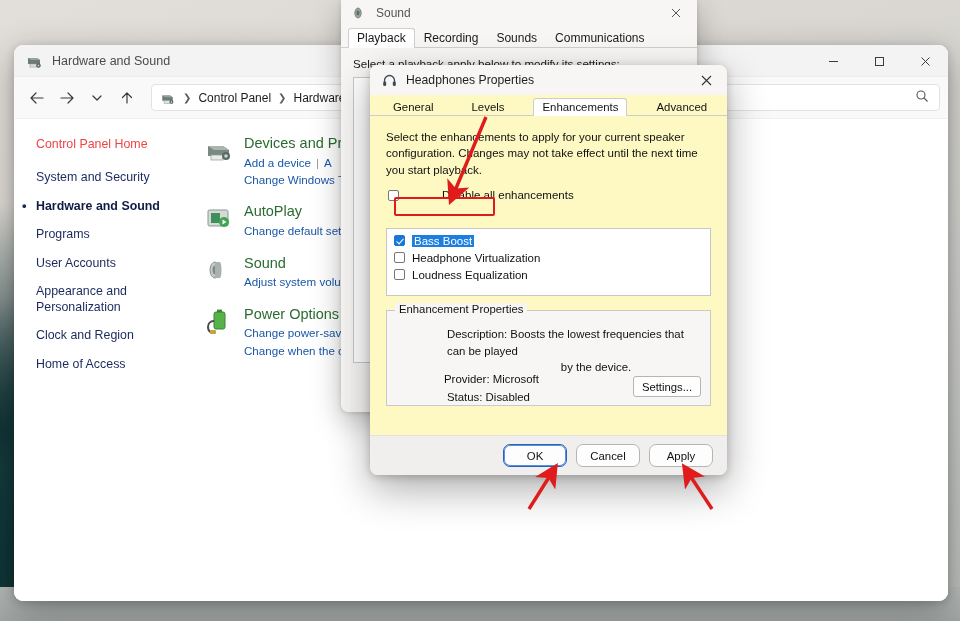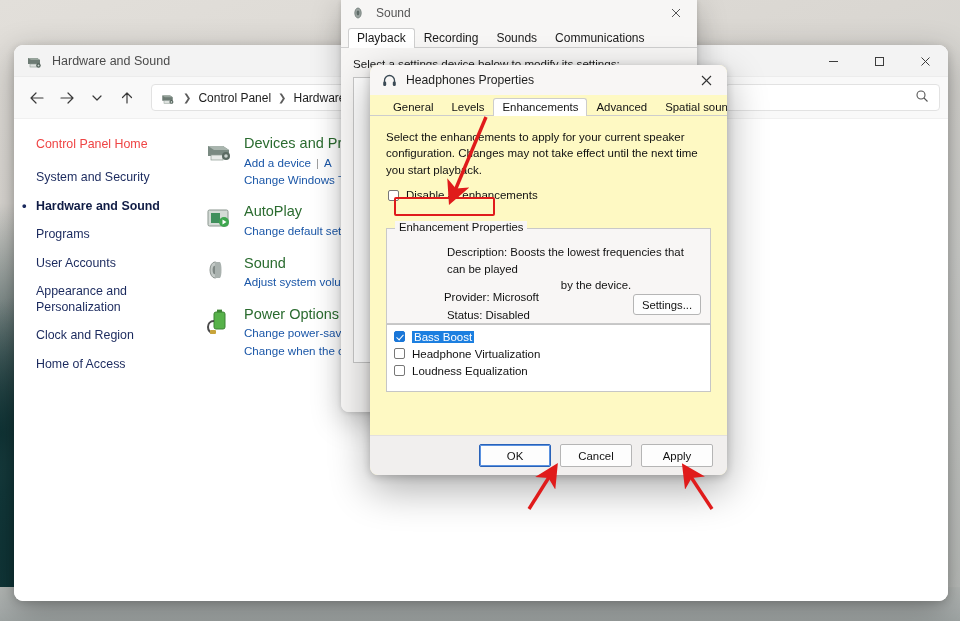--- a/index.html
+++ b/index.html
@@ -126,40 +126,41 @@
     background:#fef9c3; border-radius:8px;
     box-shadow:0 14px 40px rgba(0,0,0,.33), 0 2px 8px rgba(0,0,0,.2);
     overflow:hidden;
   }
   #hp-titlebar { height:30px; display:flex; align-items:center; position:relative; background:#f8f6f5; }
   #hp-title { margin-left:9px; font-size:12.2px; color:#1f1f1f; }
   #hp-close { position:absolute; right:0; top:0; width:42px; height:30px; display:flex; align-items:center; justify-content:center; color:#333; }
   #hp-tabs {
     display:flex; align-items:flex-end; padding:0 14px; height:21px;
     border-bottom:1px solid #cdcdcd;
+    gap:20px;
   }
   .htab {
     font-size:11.4px; color:#121212; padding:2px 8px 3px; border:1px solid transparent;
     border-bottom:none; position:relative; top:1px; white-space:nowrap;
   }
   .htab.active { background:#ffffff; border-color:#cdcdcd; border-radius:3px 3px 0 0; }
   #hp-body { padding:13px 16px 0; position:relative; height:calc(100% - 51px); }
   #hp-intro { font-size:11.5px; color:#111; line-height:1.43; margin-bottom:11px; }
 
   .cb-row { display:flex; align-items:center; font-size:11.5px; color:#111; }
   .cb {
     width:11px; height:11px; border:1px solid #777; background:#fff; border-radius:2px;
     margin-right:7px; flex:none; position:relative;
   }
   .cb.checked { background:#1976d8; border-color:#1976d8; }
   .cb.checked:after {
     content:""; position:absolute; left:3px; top:0.5px; width:3px; height:6px;
     border:solid #fff; border-width:0 1.6px 1.6px 0; transform:rotate(42deg);
   }
-  #disable-row { margin-bottom:27px; padding-left:2px; }
+  #disable-row { margin-bottom:27px; padding-left:2px;gap:36px; }
 
   #enh-list {
     height:68px; background:#ffffff; border:1px solid #c6c6c6; padding:3px 3px 0;
   }
   .enh-item { display:flex; align-items:center; height:17px; padding-left:4px; font-size:11.5px; color:#111; }
   .enh-item.selected .enh-label {
     background:#1c7fe0; color:#ffffff; padding:0 2px;
   }
 
   #enh-props {
@@ -198,21 +199,21 @@
     width:0; height:0; border-left:8px solid #1e7a25; border-top:5px solid transparent; border-bottom:5px solid transparent;
   }
   .caret-tri { width:0;height:0; border-left:4px solid transparent; border-right:4px solid transparent; border-top:5px solid #222; }
 
   #hp-footer {
     position:absolute; left:0; right:0; bottom:0; height:40px;
     background:#f1efee; border-top:1px solid #e3e0df;
     display:flex; align-items:center; justify-content:flex-end; gap:9px; padding-right:14px;
   }
   .fbtn {
-    width:72px; height:23px; background:#fdfdfd; border:1px solid #b5b5b5; border-radius:2px;
+    width:64px; height:23px; background:#fdfdfd; border:1px solid #b5b5b5; border-radius:7px;
     font-size:11.4px; color:#111; display:flex; align-items:center; justify-content:center;
   }
   .fbtn.default { border:1px solid #2962b8; box-shadow:0 0 0 1px #5b92e0 inset; }
 
   
   #annot { position:absolute; inset:0; pointer-events:none; }
   #bass-highlight {
     position:absolute; left:394px; top:197px; width:101px; height:19px;
     border:2.6px solid #e01b1b; border-radius:2px;
   }
@@ -404,21 +405,21 @@
   </div>
 
   <div id="sound-tabs">
     <div class="stab active">Playback</div>
     <div class="stab">Recording</div>
     <div class="stab">Sounds</div>
     <div class="stab">Communications</div>
   </div>
 
   <div id="sound-body">
-    <div id="sound-instr">Select a settings device below to modify its settings:</div>
+    <div id="sound-instr">Select a playback apply below to modify its settings:</div>
     <div id="sound-list">
       <div id="sound-scroll-track">
         <div id="sound-scroll-thumb"></div>
       </div>
     </div>
     <div id="sound-buttons">
       <div class="sbtn">Configure</div>
       <div class="sbtn">Set Default</div>
       <div class="sbtn">Properties</div>
     </div>
@@ -454,45 +455,45 @@
 
   <div id="hp-body">
 
     <div id="hp-intro">Select the enhancements to apply for your current speaker configuration. Changes may not take effect until the next time you start playback.</div>
 
     <div class="cb-row" id="disable-row">
       <span class="cb"></span>
       <span>Disable all enhancements</span>
     </div>
 
+    <div id="enh-list">
+      <div class="enh-item selected">
+        <span class="cb checked"></span>
+        <span class="enh-label">Bass Boost</span>
+      </div>
+      <div class="enh-item">
+        <span class="cb"></span>
+        <span class="enh-label">Headphone Virtualization</span>
+      </div>
+      <div class="enh-item">
+        <span class="cb"></span>
+        <span class="enh-label">Loudness Equalization</span>
+      </div>
+    </div>
+
     <div id="enh-props">
       <div id="enh-props-legend">Enhancement Properties</div>
       <div id="prop-desc" class="prop-line">
         <span>Description:</span>
         <span>Boosts the lowest frequencies that can be played</span>
         <span class="desc-cont">by the device.</span>
       </div>
       <div id="prop-provider" class="prop-line">Provider: Microsoft</div>
       <div id="prop-status" class="prop-line">Status: Disabled</div>
       <div id="settings-btn">Settings...</div>
-    </div>
-
-    <div id="enh-list">
-      <div class="enh-item selected">
-        <span class="cb checked"></span>
-        <span class="enh-label">Bass Boost</span>
-      </div>
-      <div class="enh-item">
-        <span class="cb"></span>
-        <span class="enh-label">Headphone Virtualization</span>
-      </div>
-      <div class="enh-item">
-        <span class="cb"></span>
-        <span class="enh-label">Loudness Equalization</span>
-      </div>
     </div>
 
     <div id="restore-btn">Restore Defaults</div>
 
     <div id="preview-group">
       <div id="preview-btn">
         <span class="play-tri"></span>
         <span>Preview</span>
       </div>
       <div id="preview-caret">

